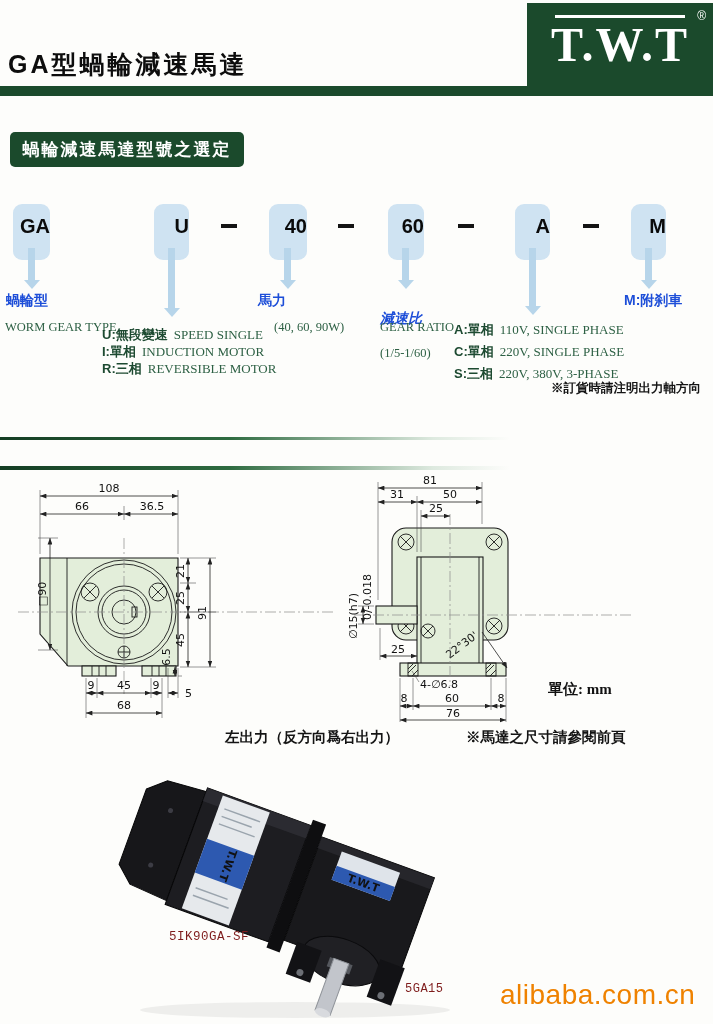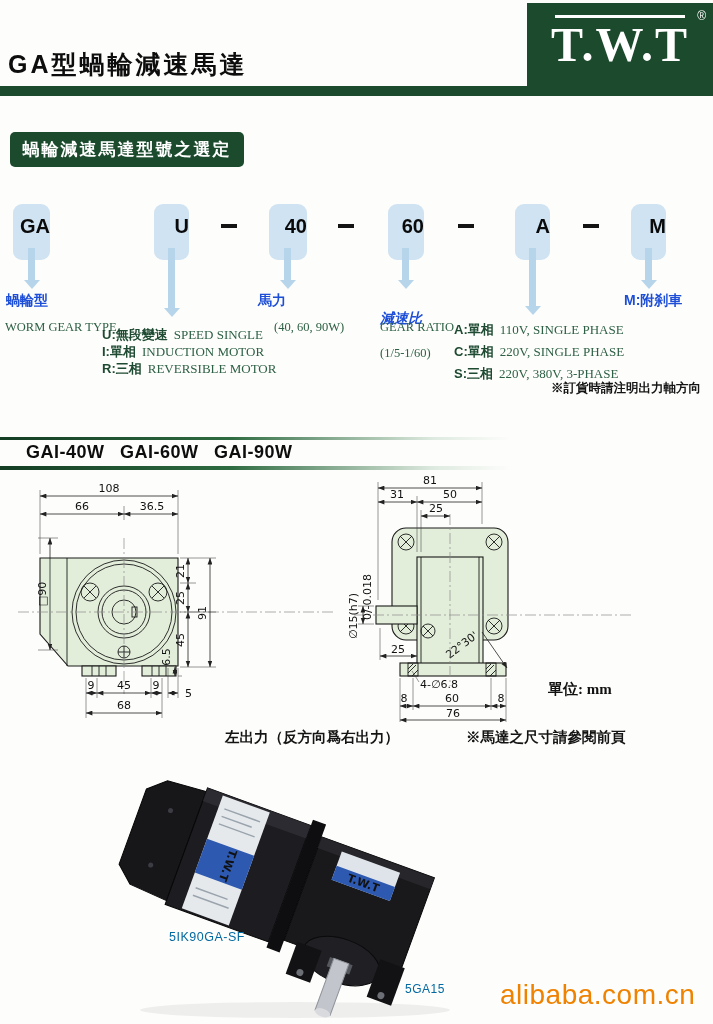--- a/index.html
+++ b/index.html
@@ -35,21 +35,21 @@
   .gai-text{font-size:18px;font-weight:bold;color:#0d0d0d;letter-spacing:.5px;word-spacing:10px;white-space:nowrap;}
   
   svg text{font-family:"DejaVu Sans",sans-serif;font-size:11px;fill:#111;}
   .dim{stroke:#222;stroke-width:.8;fill:none;}
   .ext{stroke:#444;stroke-width:.55;fill:none;}
   .out{stroke:#1a1a1a;stroke-width:1.1;fill:#e3eeda;}
   .thin{stroke:#1a1a1a;stroke-width:.9;fill:none;}
   .cl{stroke:#8a8a8a;stroke-width:.7;fill:none;stroke-dasharray:11 3 2 3;}
   .unit{font-family:"Liberation Serif",serif;font-size:15px;font-weight:bold;white-space:nowrap;}
   .capt{font-size:14.5px;font-weight:bold;color:#141414;white-space:nowrap;}
-  .photo-capt{font-family:Liberation Sans, sans-serif;font-size:12.5px;color:#0369a1;letter-spacing:.5px;white-space:nowrap;}
+  .photo-capt{font-family:Liberation Mono, monospace;font-size:12.5px;color:#7f1d1d;letter-spacing:.5px;white-space:nowrap;}
   .watermark{font-size:28px;font-weight:500;color:#ef8200;letter-spacing:.5px;white-space:nowrap;}
 </style>
 </head>
 <body>
 
 <div id="page">
 
   <div class="abs title" style="left:8px;top:48px;">GA型蝸輪減速馬達</div>
   <div class="abs hbar" style="left:0;top:86px;width:527px;height:10px;"></div>
   <div class="abs logo-box" style="left:527px;top:3px;width:186px;height:93px;">
@@ -103,21 +103,20 @@
   <div class="abs list-row" style="left:454px;top:343px;">
     <span class="zh">C:單相</span><span class="en">220V, SINGLE PHASE</span>
   </div>
   <div class="abs list-row" style="left:454px;top:365px;">
     <span class="zh">S:三相</span><span class="en">220V, 380V, 3-PHASE</span>
   </div>
 
   <div class="abs note" style="left:551px;top:380px;">※訂貨時請注明出力軸方向</div>
 
   <div class="abs gai-line" style="left:0;top:437px;width:510px;height:2.5px;"></div>
-  <div class="abs gai-text" style="left:26px;top:442px;">GAI-40W  GAI-60W  GAI-90W</div>
   <div class="abs gai-line" style="left:0;top:466px;width:510px;height:4px;"></div>
 
   <svg class="abs" style="left:12px;top:480px;" width="326" height="252" viewBox="0 0 326 252">
     <defs>
       <marker id="ae" markerWidth="9" markerHeight="7" refX="8" refY="3" orient="auto">
           <path d="M0,0L8,3L0,6Z" fill="#222"></path>
         </marker>
       <marker id="as" markerWidth="9" markerHeight="7" refX="0" refY="3" orient="auto">
           <path d="M8,0L0,3L8,6Z" fill="#222"></path>
         </marker>

